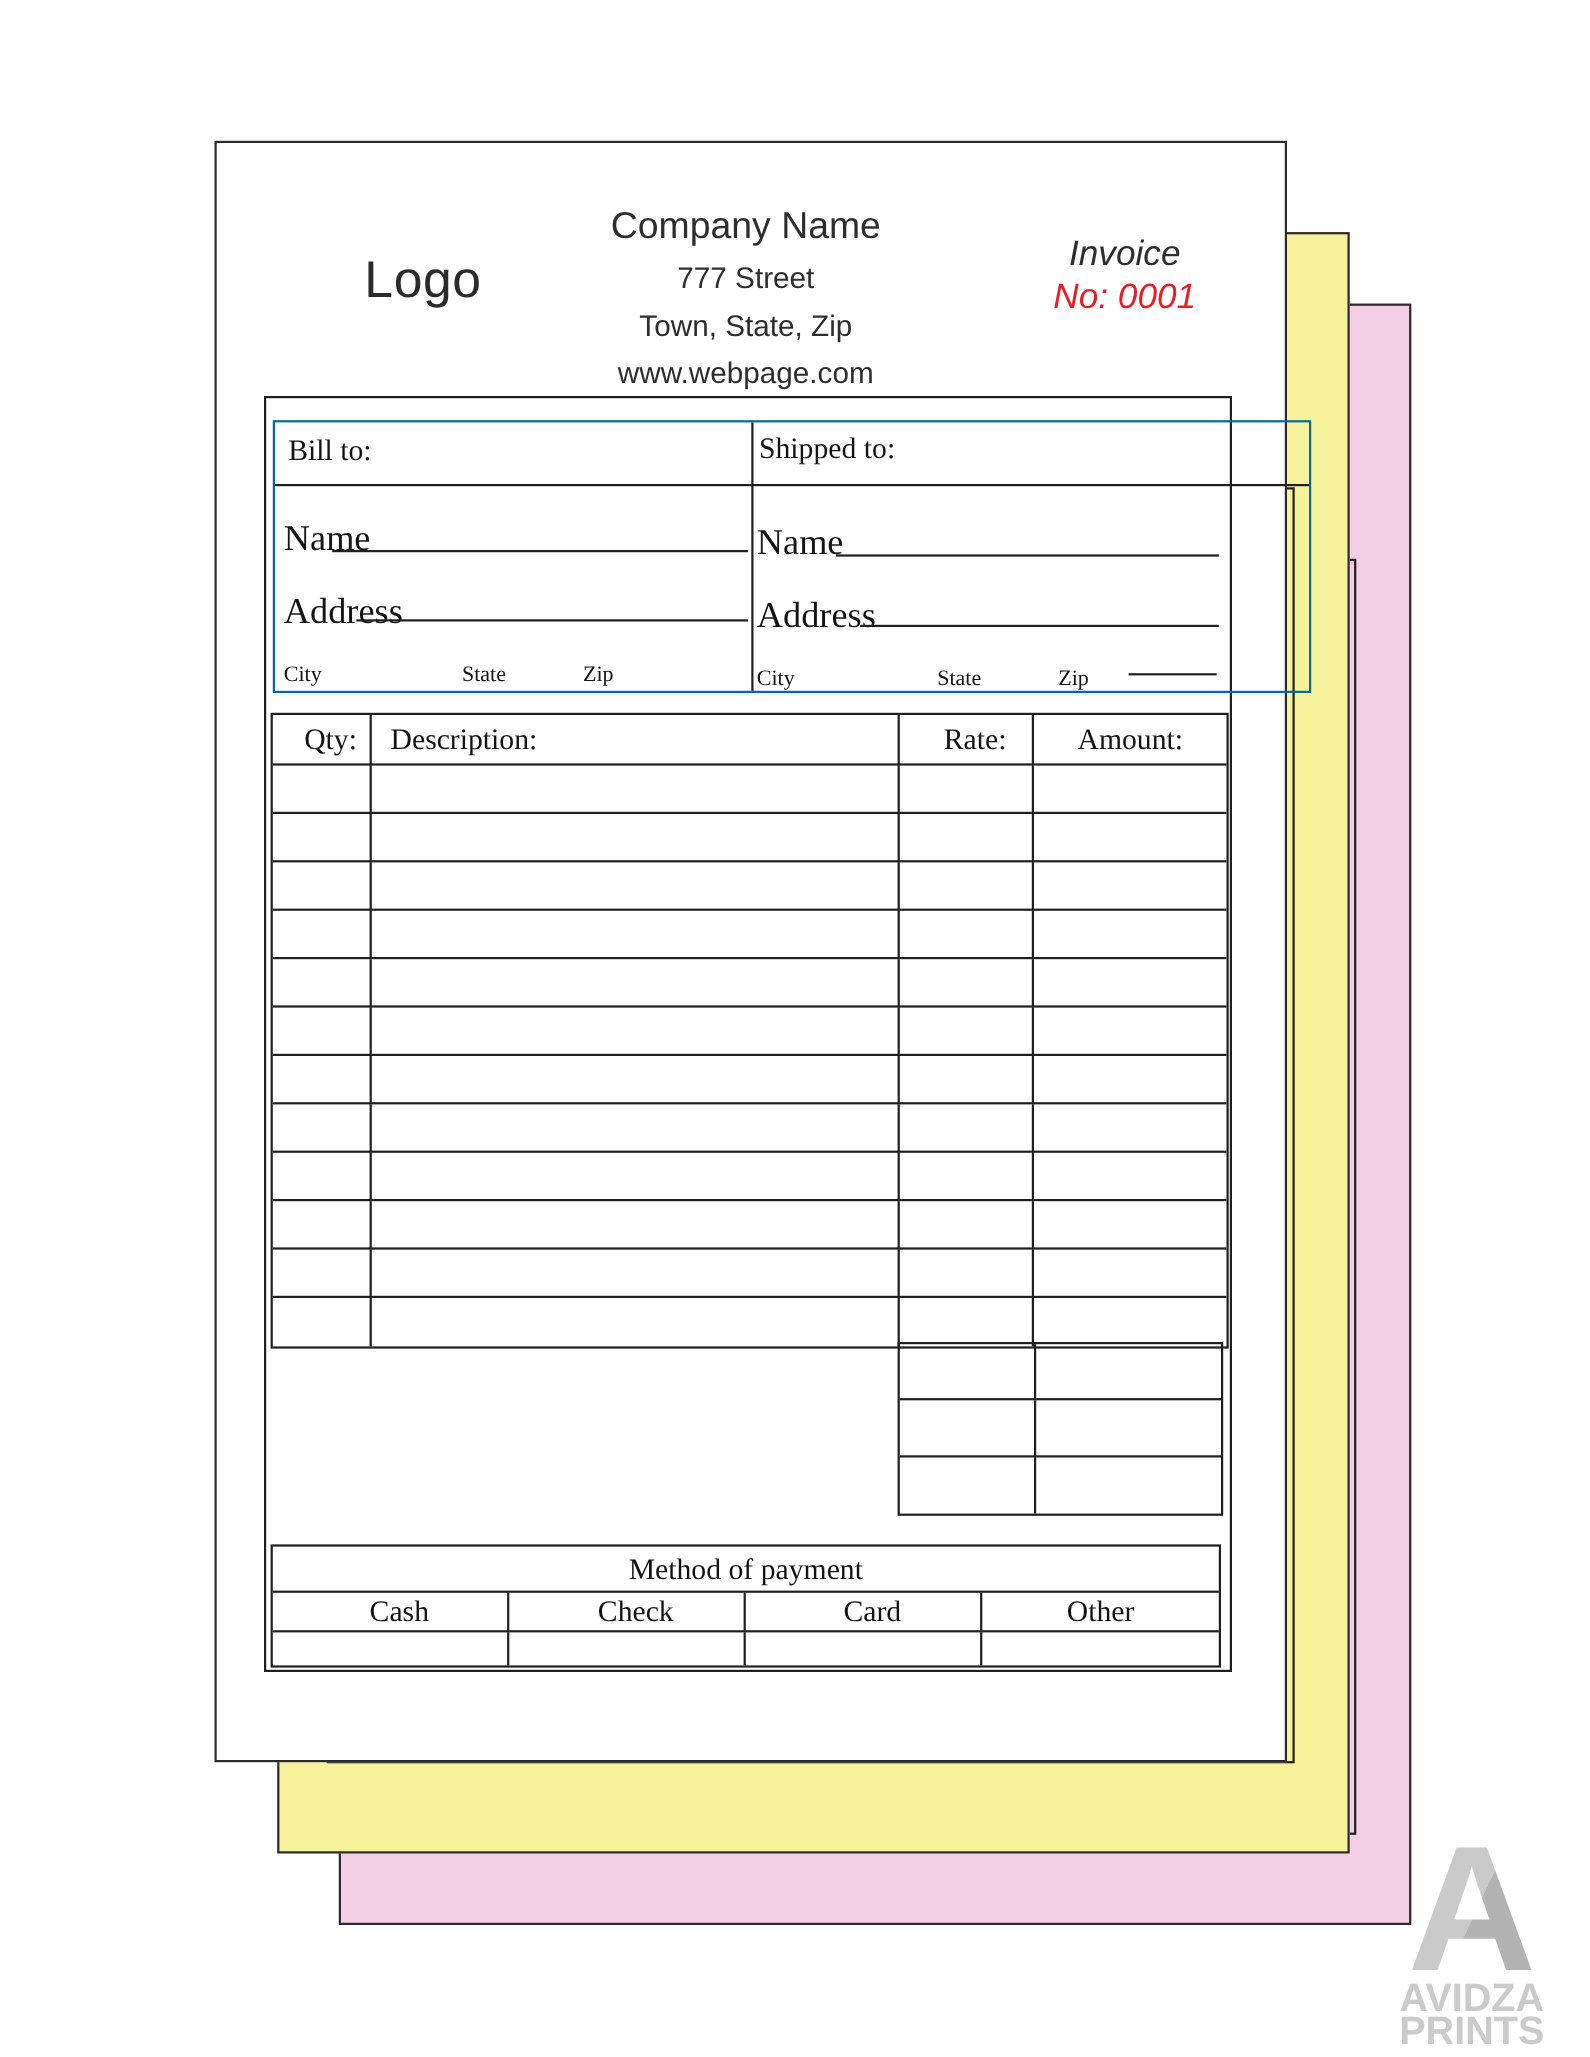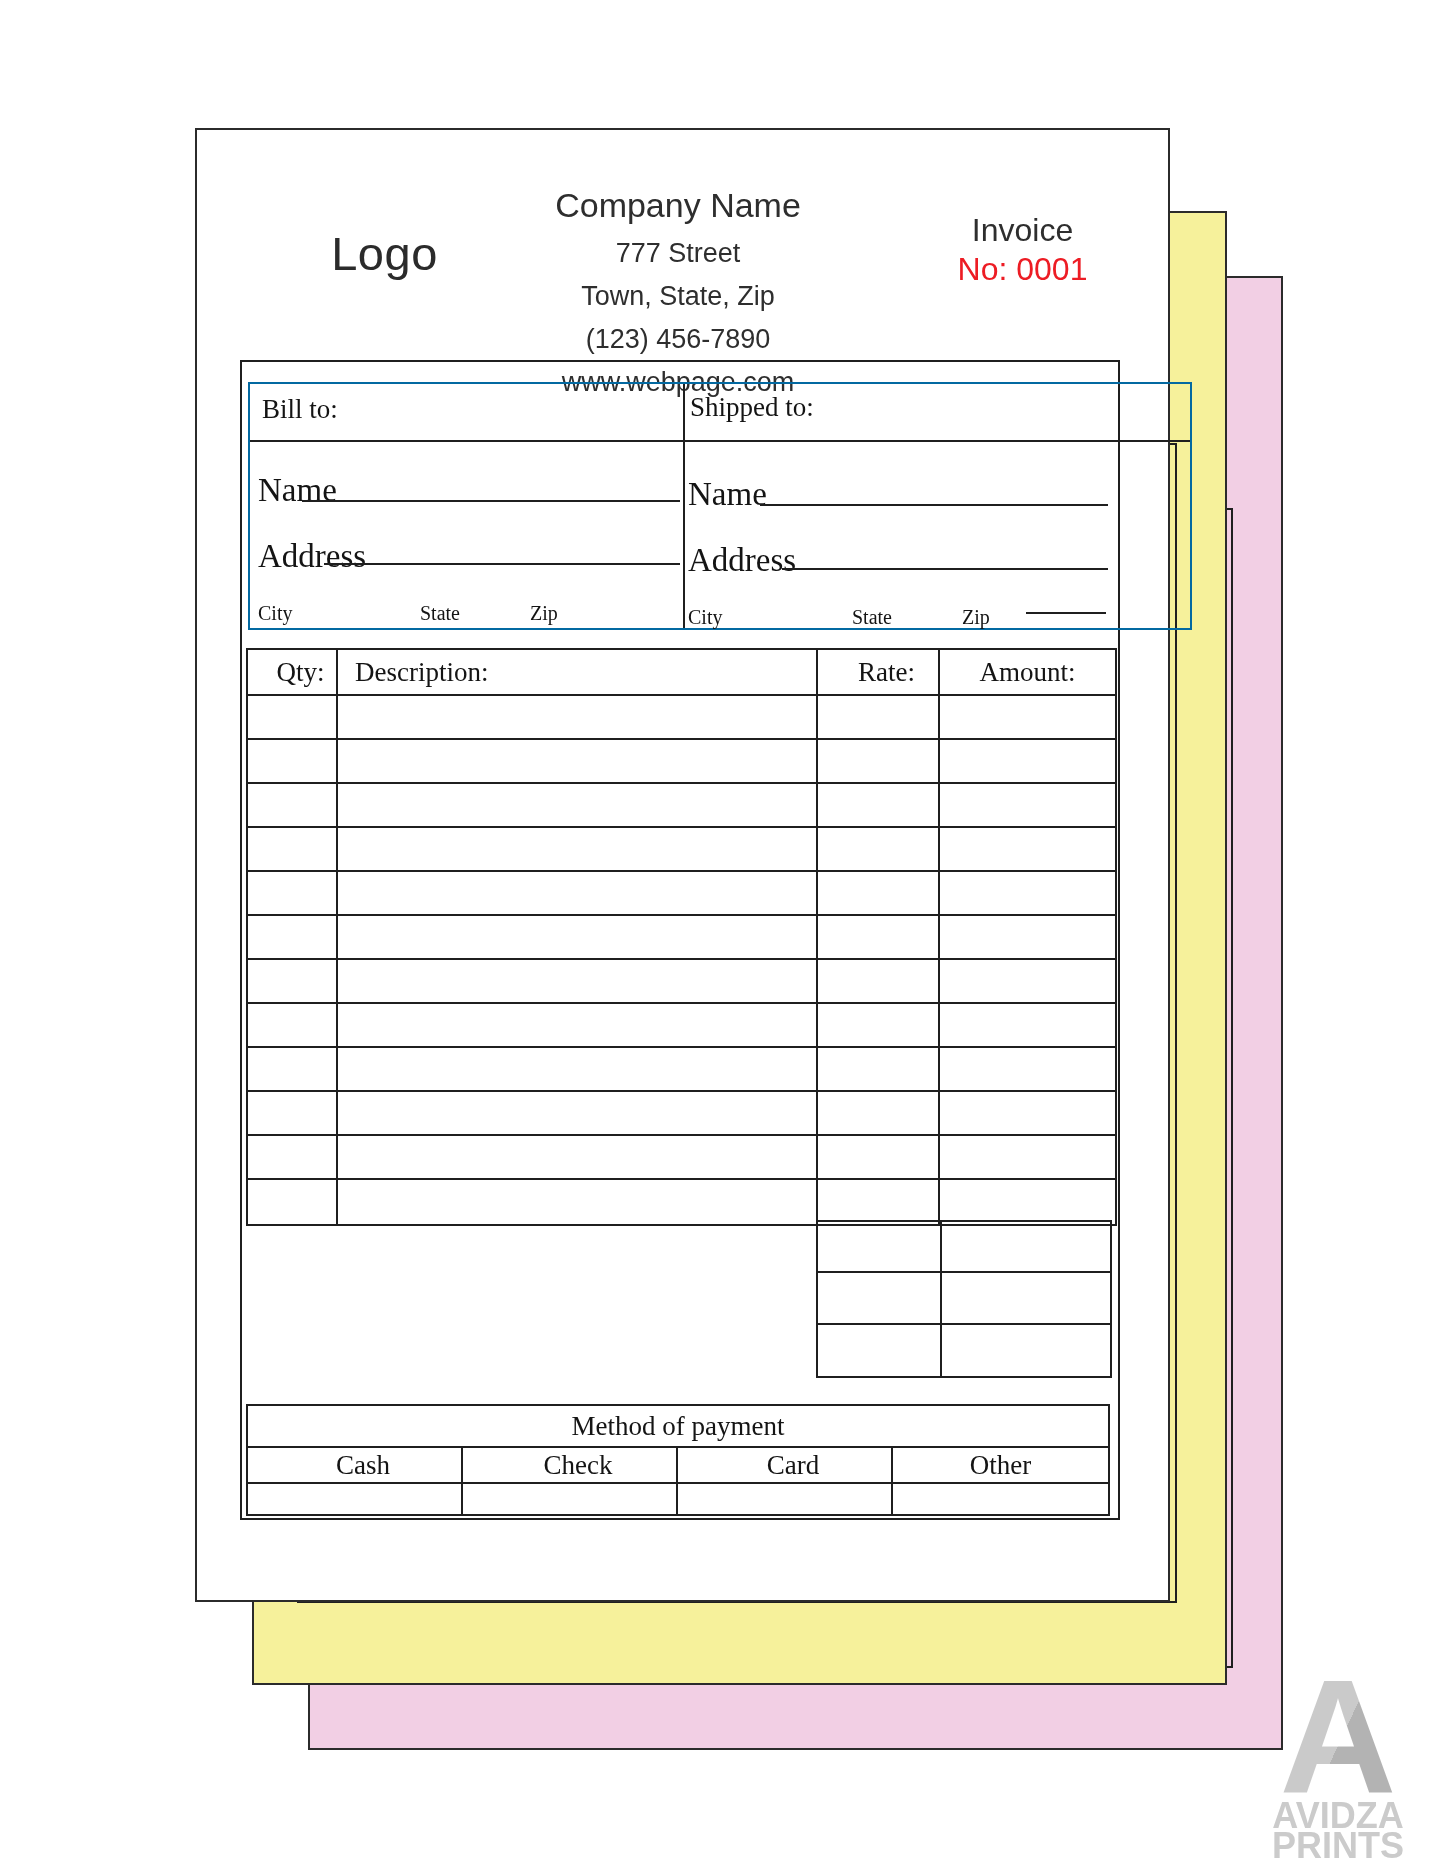--- a/index.html
+++ b/index.html
@@ -22,21 +22,21 @@
     box-sizing:border-box;border:2px solid #1f1f1f;background:transparent;
   }
   
   .logo-text{
     left:90px;top:96px;width:195px;text-align:center;
     font-size:47px;color:#2b2b2b;letter-spacing:0.5px;
   }
   .company-block{left:301px;top:54px;width:360px;text-align:center;color:#2e2e2e;}
   .company-name{font-size:34px;line-height:42px;}
   .company-line{font-size:27px;line-height:32px;margin-top:11px;}
-  .invoice-block{left:738px;top:80px;width:175px;text-align:center;}
+  .invoice-block{left:738px;top:80px;width:175px;text-align:center;font-style:italic;}
   .invoice-label{font-size:32px;line-height:40px;color:#2e2e2e;}
   .invoice-no{font-size:32px;line-height:38px;color:#ed1c24;}
   
   .serif{font-family:"Liberation Serif",serif;color:#141414;}
   .form-box{
     left:43px;top:230px;width:880px;height:1160px;
     box-sizing:border-box;border:2px solid #1f1f1f;
   }
   .addr-box{
     left:51px;top:252px;width:944px;height:248px;
@@ -103,21 +103,20 @@
 </div>
 
 <div class="sheet sheet-white">
 
   <div class="abs logo-text">Logo</div>
 
   <div class="abs company-block">
     <div class="company-name">Company Name</div>
     <div class="company-line">777 Street</div>
     <div class="company-line">Town, State, Zip</div>
-    <div class="company-line">(123) 456-7890</div>
     <div class="company-line">www.webpage.com</div>
   </div>
 
   <div class="abs invoice-block">
     <div class="invoice-label">Invoice</div>
     <div class="invoice-no">No: 0001</div>
   </div>
 
   <div class="abs form-box"></div>
 

